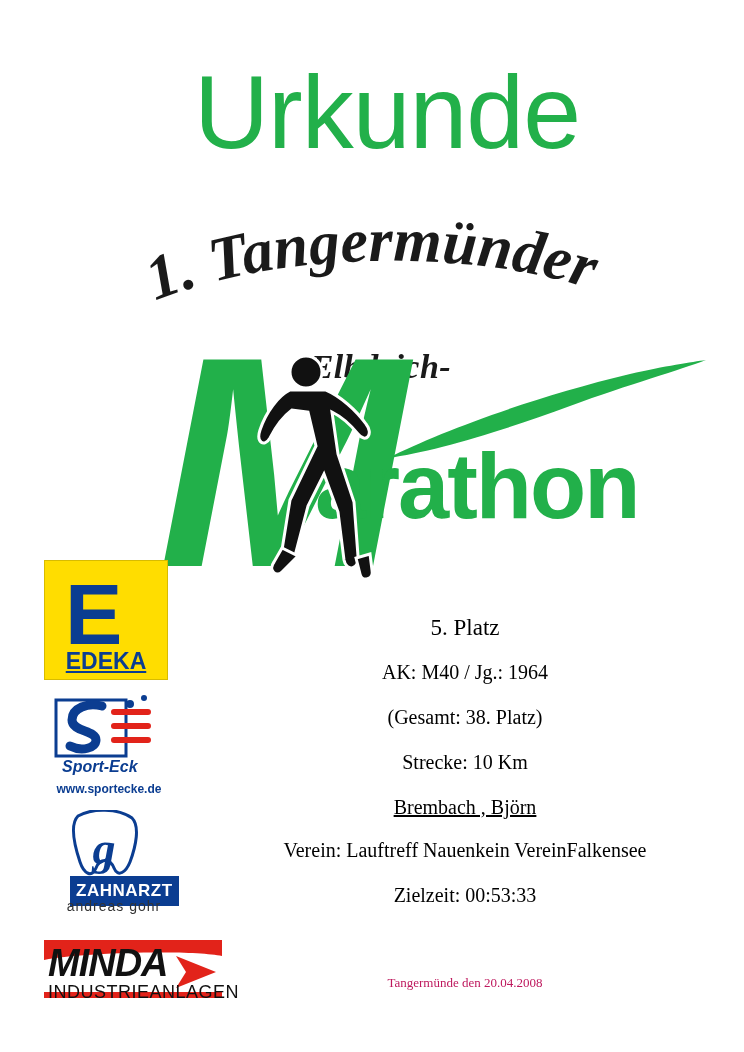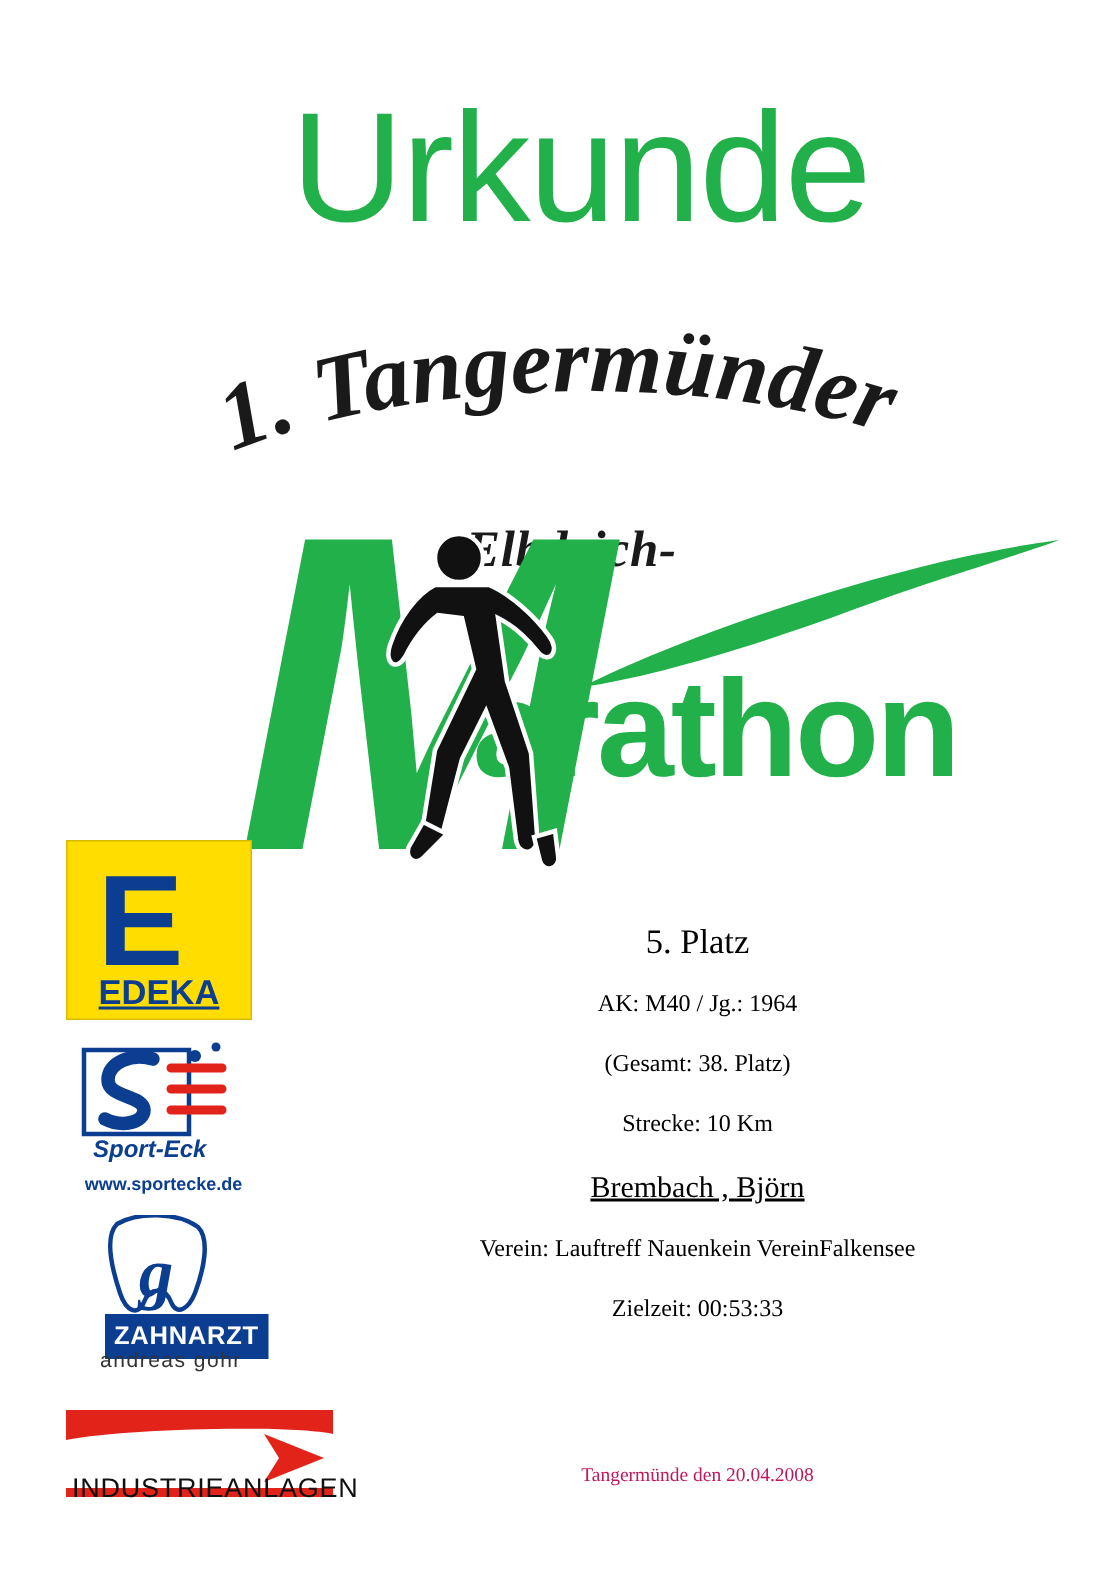--- a/index.html
+++ b/index.html
@@ -247,21 +247,21 @@
     top: 615px;
     width: 430px;
     text-align: center;
     color: #000000;
   }
   .place {
     font-size: 23px;
     margin-bottom: 20px;
   }
   .result-line {
-    font-size: 16px;
+    font-size: 20px;
     margin-bottom: 22px;
   }
   .athlete-name {
     font-size: 20px;
     text-decoration: underline;
     margin-top: 12px;
     margin-bottom: 20px;
   }
   .footer-place-date {
     position: absolute;
@@ -347,20 +347,21 @@
     <div class="zahnarzt-badge">ZAHNARZT</div>
     <div class="zahnarzt-name">andreas gohr</div>
   </div>
 
   <div class="sponsor minda">
     <svg width="178" height="62" viewBox="0 0 178 62" style="position:absolute;left:0;top:0;">
       <path d="M0,0 L178,0 L178,16 C150,10 40,12 0,20 Z" fill="#e2231a"></path>
       <path d="M132,16 L172,32 L132,48 L142,32 Z" fill="#e2231a"></path>
       <path d="M0,52 L178,52 L178,58 L0,58 Z" fill="#e2231a"></path>
     </svg>
+    <div class="minda-word">MINDA</div>
     <div class="minda-sub">INDUSTRIEANLAGEN</div>
   </div>
 </div>
 
 <div class="results">
   <div class="place">5. Platz</div>
   <div class="result-line">AK: M40 / Jg.: 1964</div>
   <div class="result-line">(Gesamt: 38. Platz)</div>
   <div class="result-line">Strecke: 10 Km</div>
   <div class="athlete-name">Brembach , Björn</div>

